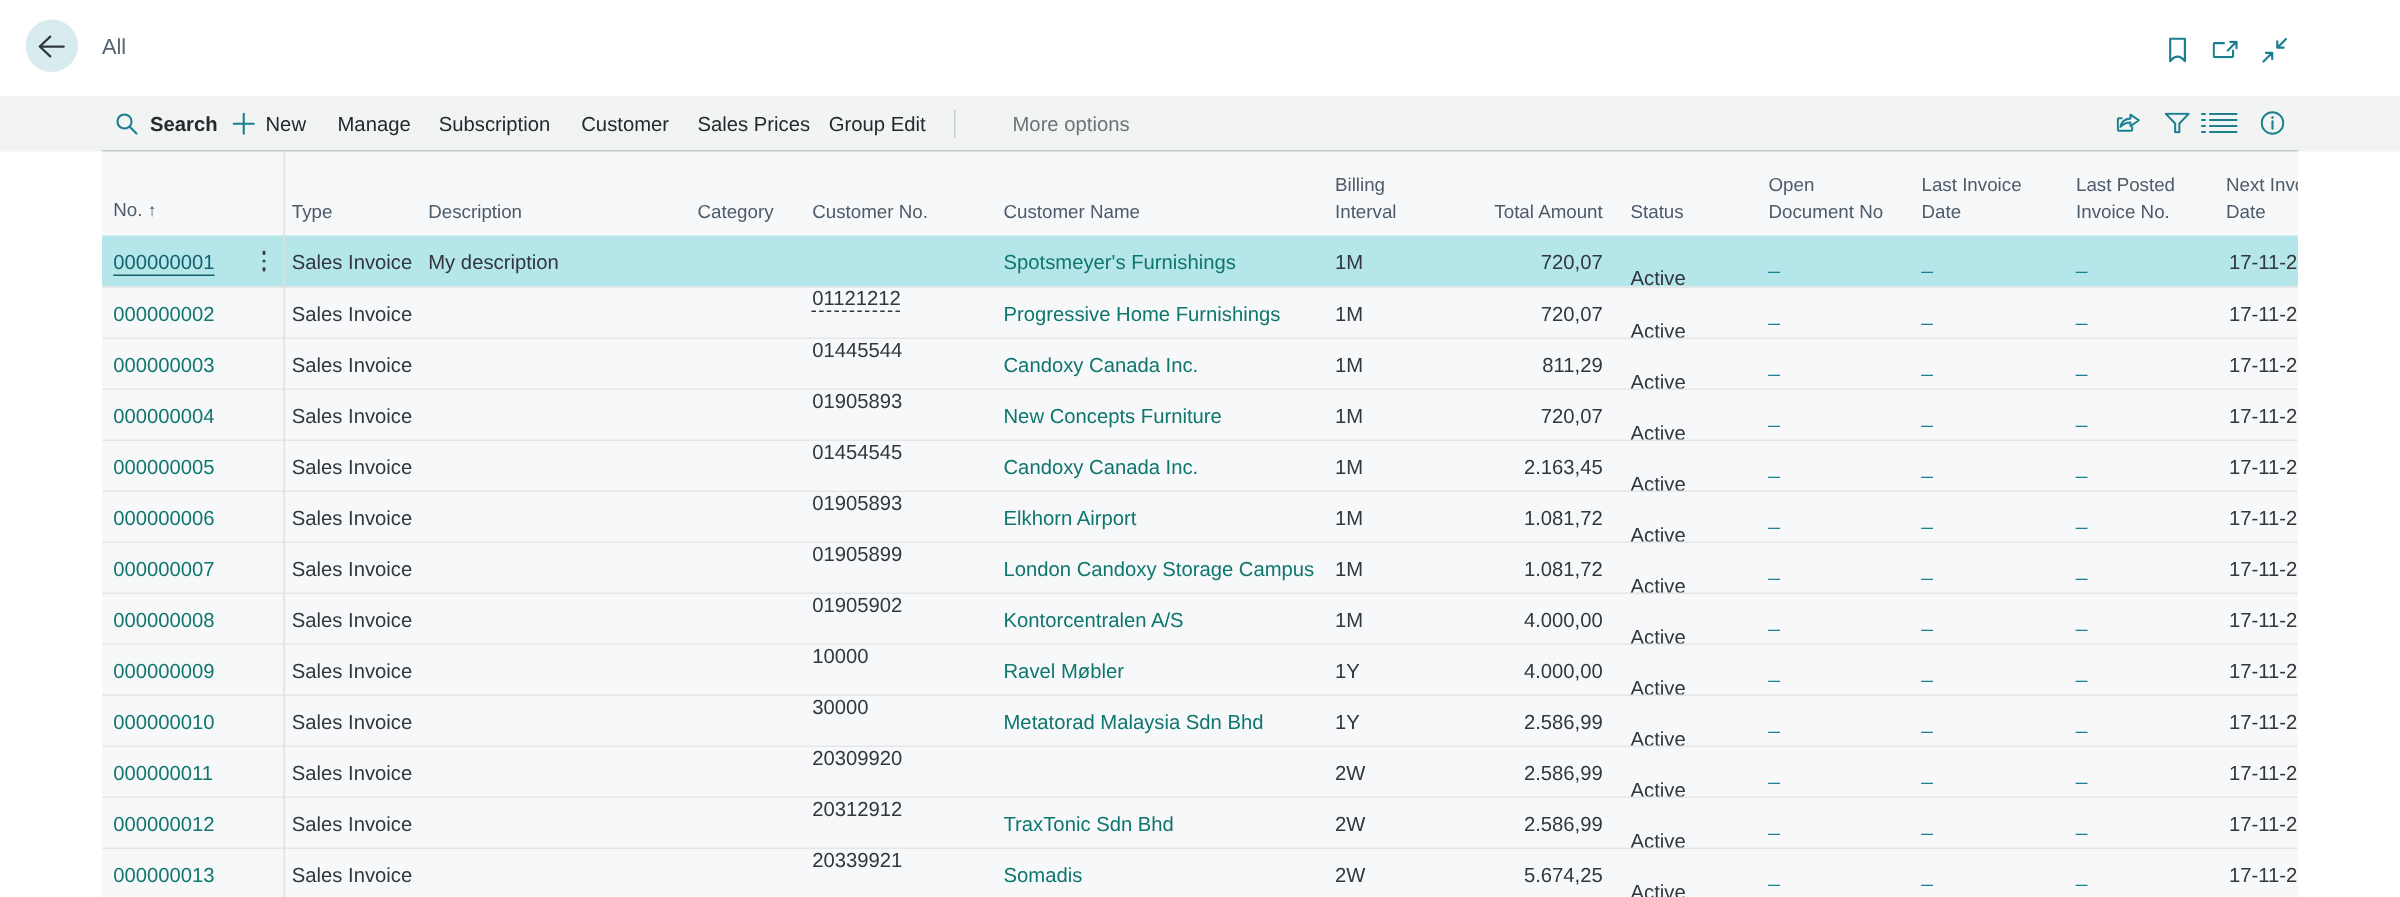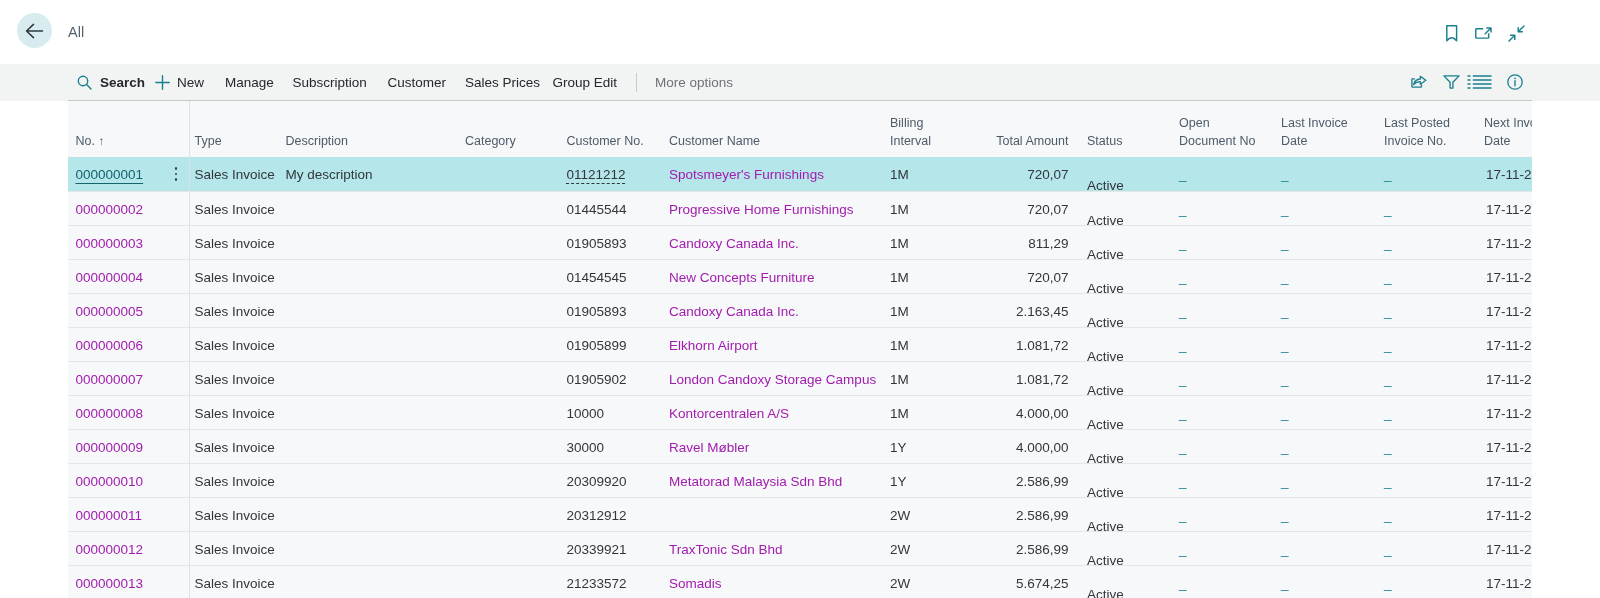--- a/index.html
+++ b/index.html
@@ -14,21 +14,21 @@
   .page-title { position:absolute; left:68px; top:0; height:64px; display:flex; align-items:center;
                 font-size:14.5px; color:#55626f; }
   .topbar-icons { position:absolute; left:0; top:0; width:1600px; height:64px; }
   .tb-icon { position:absolute; cursor:pointer; }
 
   
   .toolbar { position:absolute; left:0; top:64px; width:1600px; height:36.5px; background:#f2f3f3; }
   .toolbar-inner { position:absolute; left:0; top:0; width:100%; height:100%; }
   .tool-item { position:absolute; top:0; height:36.5px; display:flex; align-items:center;
                font-size:13.5px; color:#24292e; cursor:pointer; white-space:nowrap; }
-  .tool-item.muted { color:#6d7377; }
+  .tool-item.muted { color:#6d7377;margin-left:20px; }
   .tool-sep { position:absolute; top:9px; height:19px; width:1px; background:#c9cccd; }
   .toolbar-icons { position:absolute; left:0; top:0; width:1600px; height:36.5px; }
   .tlb-icon { position:absolute; cursor:pointer; }
 
   
   .table-region { position:absolute; left:67.5px; top:100px; width:1464.5px; height:498px;
                   background:#f7f8f9; border-top:1px solid #c6c9cb; overflow:hidden; }
   .col-divider { position:absolute; left:121px; top:0; bottom:0; width:1px; background:#dee0e1; z-index:5; }
 
   .thead { position:relative; width:100%; height:56px; }
@@ -36,37 +36,37 @@
         white-space:pre; cursor:pointer; }
   .sort-arrow { font-size:11.5px; color:#4d5b69; letter-spacing:0; }
 
   .tbody { position:relative; width:100%; }
   .row { position:relative; width:100%; height:34px; background:transparent; border-top:1px solid #e4e6e8; cursor:pointer; }
   .row:first-child { border-top:none; }
   .row.selected { background:#b4e6ea; }
   .cell { position:absolute; top:0; height:34px; display:flex; align-items:center;
           font-size:13.5px; color:#31373c; white-space:nowrap; }
   .cell.num { justify-content:flex-end; }
-  .link { color:#a21caf; }
+  .link { color:#0f766e; }
   .row.selected .no-link { color:#14636f; text-decoration:underline solid; text-decoration-thickness:1px; text-underline-offset:3.5px; }
   .row.selected .custno-focus { text-decoration:underline dashed; text-decoration-thickness:1px; text-underline-offset:3.5px; }
   .underscore { color:#1a8191; }
 
   .dots { position:absolute; left:102.5px; top:0; width:12px; height:34px; display:none;
           align-items:center; justify-content:center; cursor:pointer; }
   .row.selected .dots { display:flex; }
   .dots i { display:block; width:2.4px; height:2.4px; border-radius:50%; background:#3a4045; margin:1.6px 0; }
   .dots .dcol { display:flex; flex-direction:column; }
 
   
   .c-no        { left:8px; }
   .c-type      { left:127px; }
   .c-desc      { left:218px; }
   .c-cat       { left:397.5px; }
-  .c-custno    { left:499px; }
+  .c-custno    { left:474px;margin-top:24px; }
   .c-custname  { left:601.5px; }
   .c-billing   { left:822.5px; }
   .c-amount    { left:860px; width:141px; }
   .c-status    { left:1019.5px;margin-top:11px; }
   .c-open      { left:1111.5px; }
   .c-lastinv   { left:1213.5px; }
   .c-lastpost  { left:1316.5px; }
   .c-next      { left:1418.5px; }
   .h-next      { left:1416.5px; }
   .h-amount    { left:860px; width:141px; text-align:right; }

